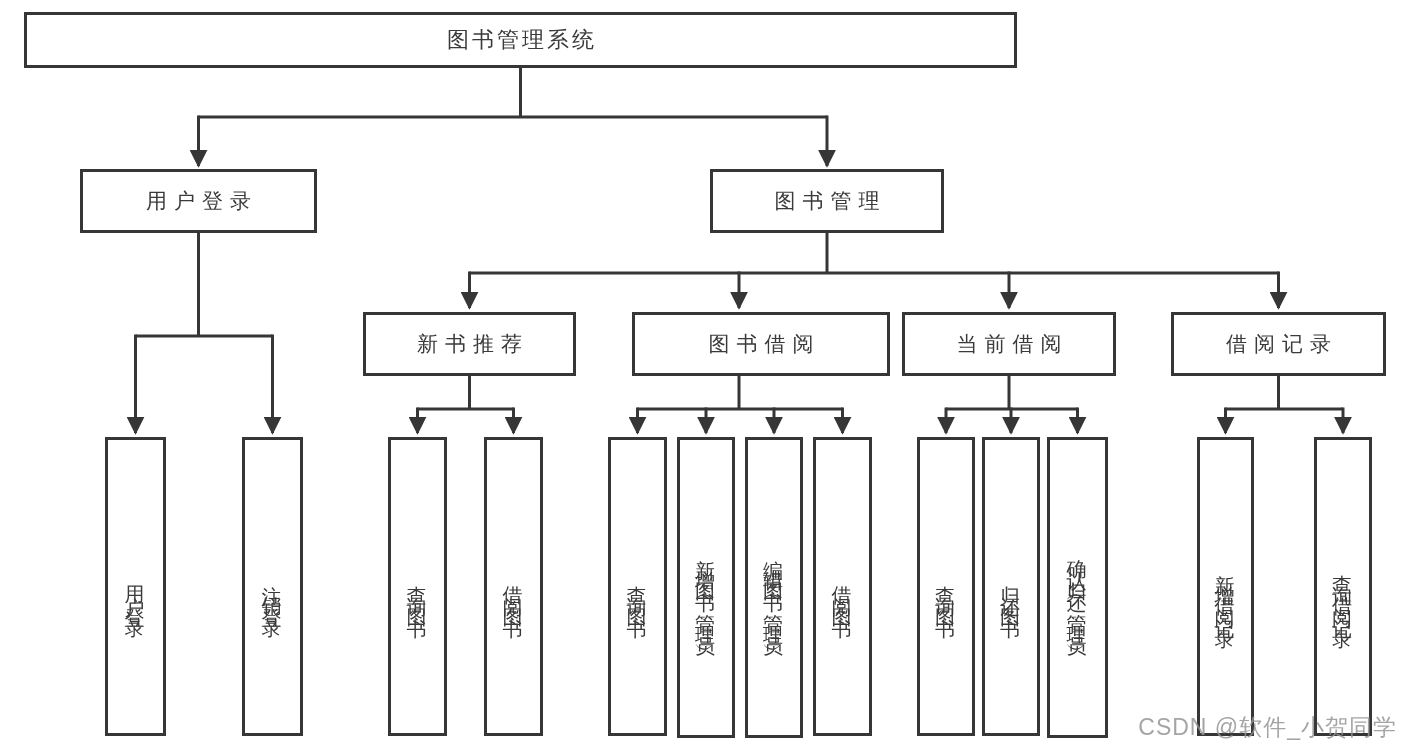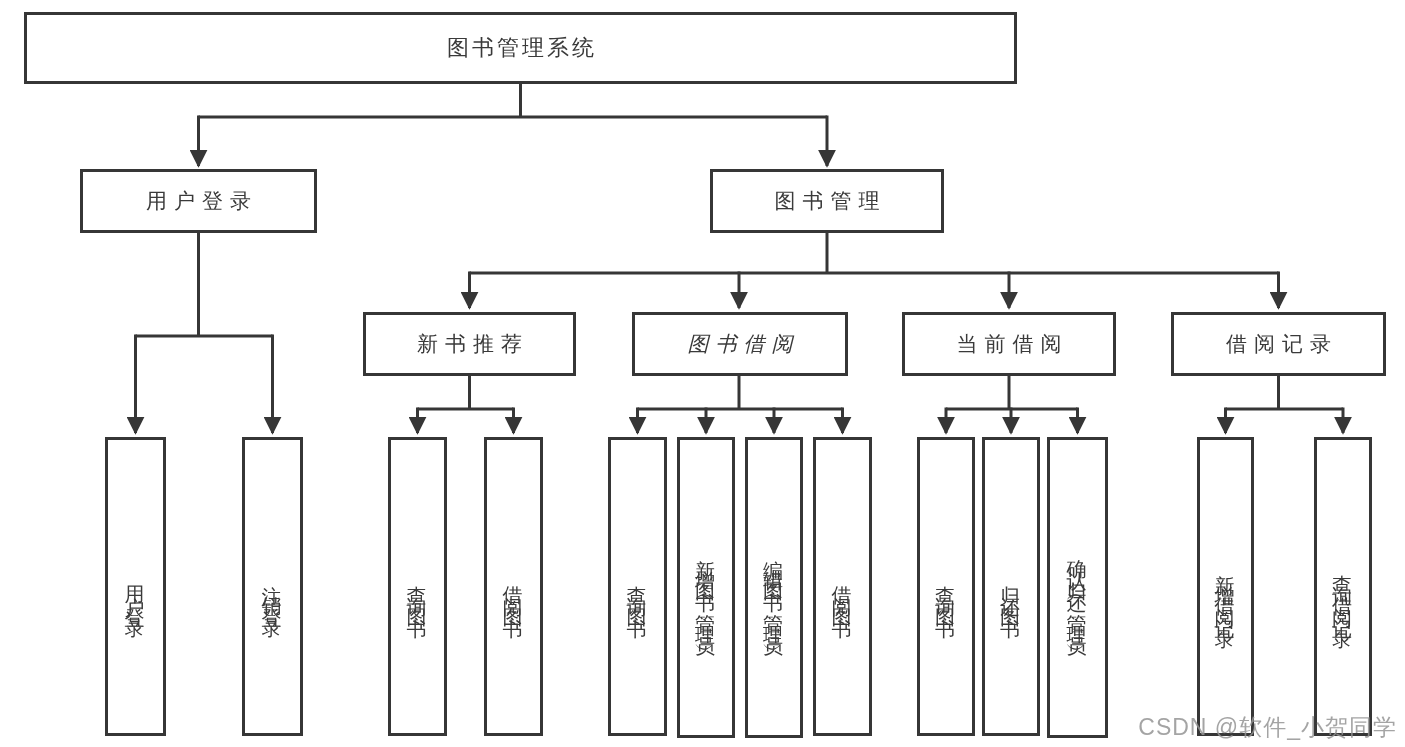--- a/index.html
+++ b/index.html
@@ -123,35 +123,35 @@
 
       <g>
         <path d="M1278.5 376 V409"></path>
         <path d="M1225.5 409 H1343"></path>
         <line x1="1225.5" y1="407.5" x2="1225.5" y2="433" marker-end="url(#arrow)"></line>
         <line x1="1343" y1="407.5" x2="1343" y2="433" marker-end="url(#arrow)"></line>
       </g>
     </g>
   </svg>
 
-  <div class="box" style="left:24px; top:12px; width:993px; height:72px;">
+  <div class="box" style="left:24px; top:12px; width:993px; height:56px;">
     <span class="root-label">图书管理系统</span>
   </div>
 
   <div class="box" style="left:80px; top:169px; width:237px; height:64px;">
     <span class="hlabel">用户登录</span>
   </div>
   <div class="box" style="left:710px; top:169px; width:234px; height:64px;">
     <span class="hlabel">图书管理</span>
   </div>
 
   <div class="box" style="left:363px; top:312px; width:213px; height:64px;">
     <span class="hlabel">新书推荐</span>
   </div>
-  <div class="box" style="left:632px; top:312px; width:216px; height:64px;font-style:italic;">
+  <div class="box" style="left:632px; top:312px; width:258px; height:64px;">
     <span class="hlabel">图书借阅</span>
   </div>
   <div class="box" style="left:902px; top:312px; width:214px; height:64px;justify-content:center;">
     <span class="hlabel">当前借阅</span>
   </div>
   <div class="box" style="left:1171px; top:312px; width:215px; height:64px;align-items:center;">
     <span class="hlabel">借阅记录</span>
   </div>
 
   <div class="box" style="left:105px; top:437px; width:61px; height:299px;">

